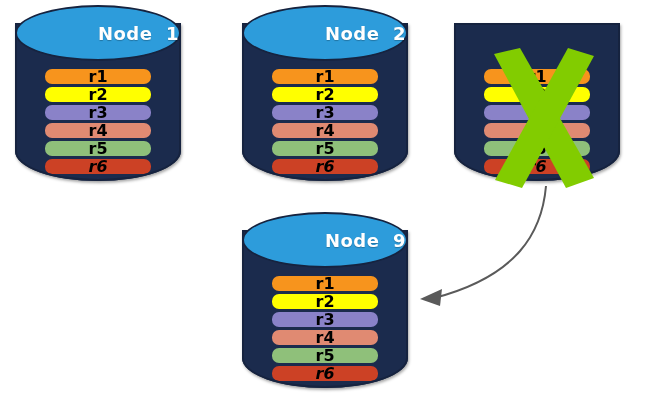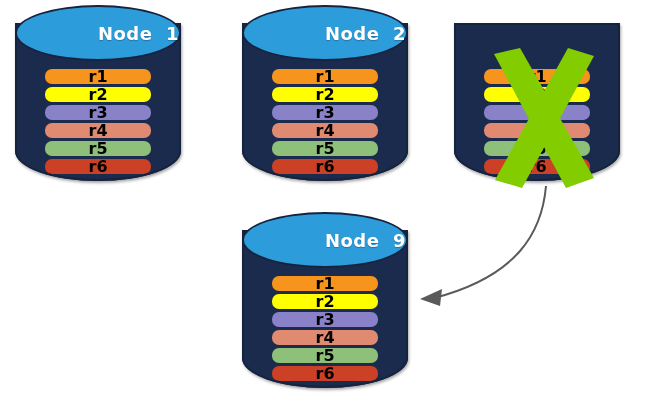--- a/index.html
+++ b/index.html
@@ -88,21 +88,21 @@
     margin-bottom: 3px;
     border-radius: 7px;
     display: flex;
     align-items: center;
     justify-content: center;
     font-size: 16px;
     font-weight: bold;
     color: #000000;
     line-height: 1;
   }
-  .row:last-child { margin-bottom: 0; }
+  .row:last-child { margin-bottom: 0; font-style: italic; }
 
   
   #node-1 { left: 15px;  top: 5px; }
   #node-2 { left: 242px; top: 5px; }
   #node-3 { left: 454px; top: 5px; }
   #node-4 { left: 242px; top: 212px; }
 
   
   #x-mark {
     position: absolute;

